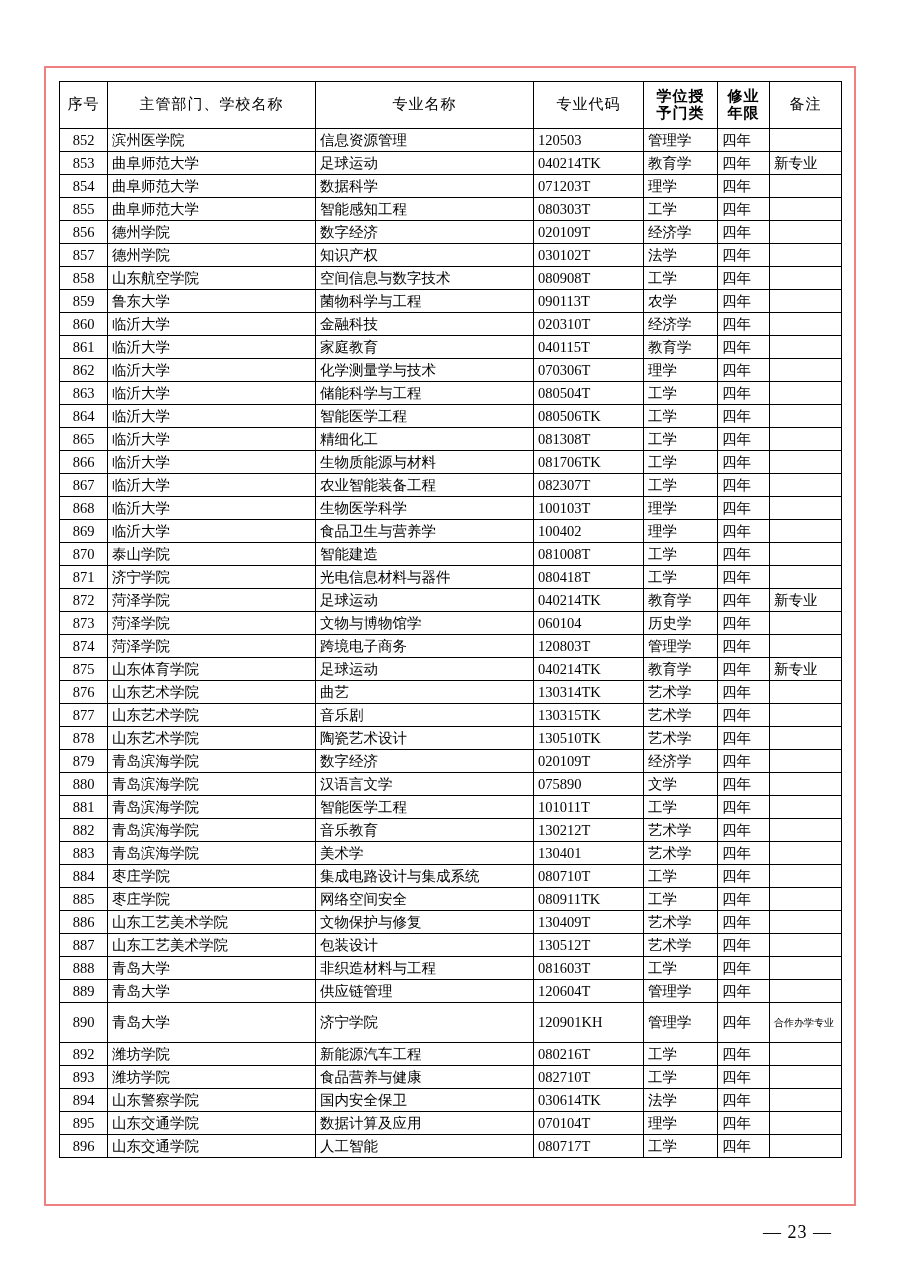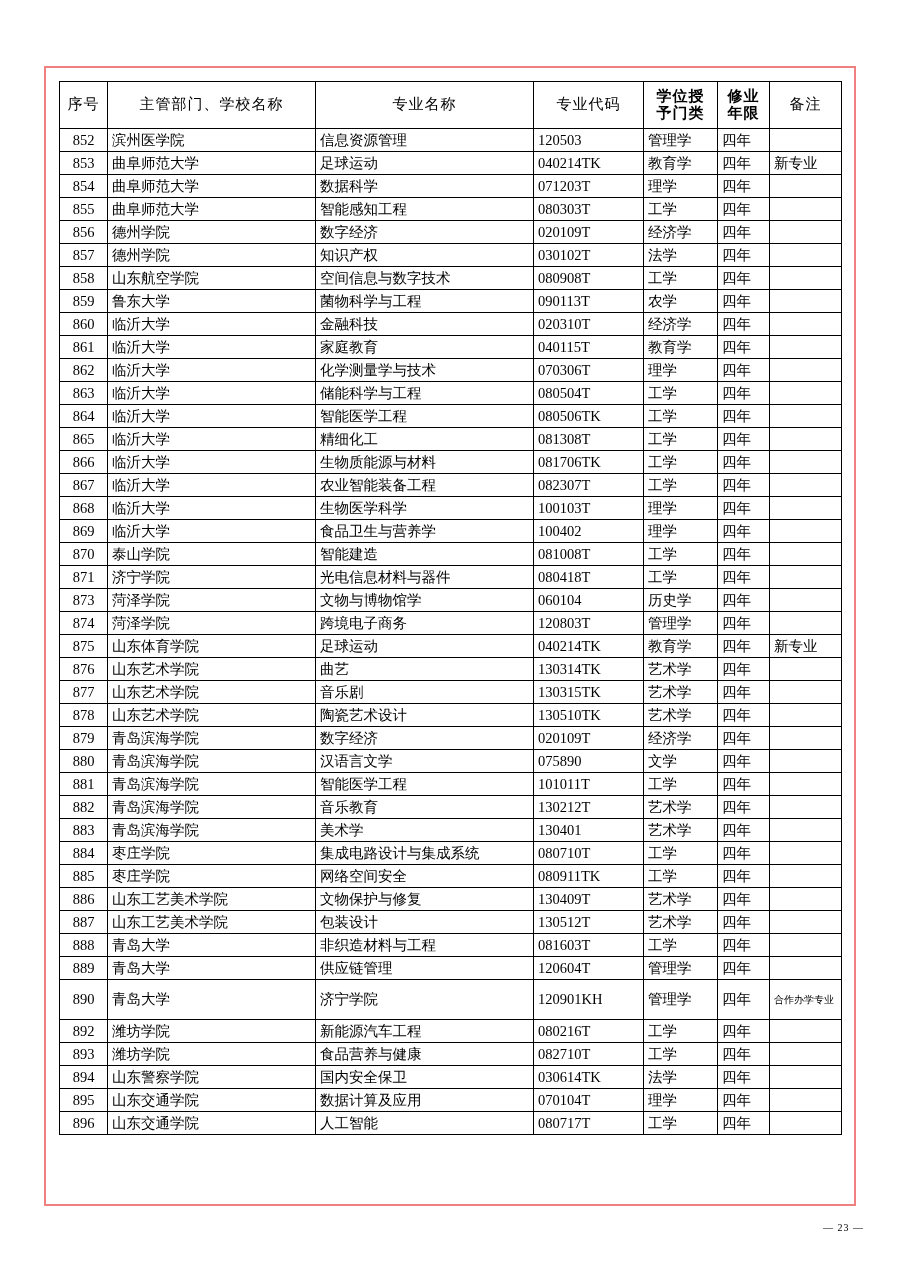--- a/index.html
+++ b/index.html
@@ -74,23 +74,23 @@
   }
   .note-wrap {
     white-space: normal;
     word-break: break-all;
     line-height: 1.12;
     font-size: 10px;
   }
   tr.tall td { height: 40px; }
   .footer {
     position: absolute;
-    right: 36px;
+    right: 68px;
     top: 1222px;
-    font-size: 10px;
+    font-size: 18px;
     letter-spacing: 1px;
   }
 </style>
 </head>
 <body>
 
 <div class="page">
   <div class="page-border"></div>
 
   <div class="table-wrap">
@@ -287,20 +287,29 @@
           <tr>
             <td class="col-no">871</td>
             <td class="col-org">济宁学院</td>
             <td class="col-major">光电信息材料与器件</td>
             <td class="col-code">080418T</td>
             <td class="col-deg">工学</td>
             <td class="col-yrs">四年</td>
             <td class="col-note"></td>
           </tr>
           <tr>
+            <td class="col-no">872</td>
+            <td class="col-org">菏泽学院</td>
+            <td class="col-major">足球运动</td>
+            <td class="col-code">040214TK</td>
+            <td class="col-deg">教育学</td>
+            <td class="col-yrs">四年</td>
+            <td class="col-note">新专业</td>
+          </tr>
+          <tr>
             <td class="col-no">873</td>
             <td class="col-org">菏泽学院</td>
             <td class="col-major">文物与博物馆学</td>
             <td class="col-code">060104</td>
             <td class="col-deg">历史学</td>
             <td class="col-yrs">四年</td>
             <td class="col-note"></td>
           </tr>
           <tr>
             <td class="col-no">874</td>

